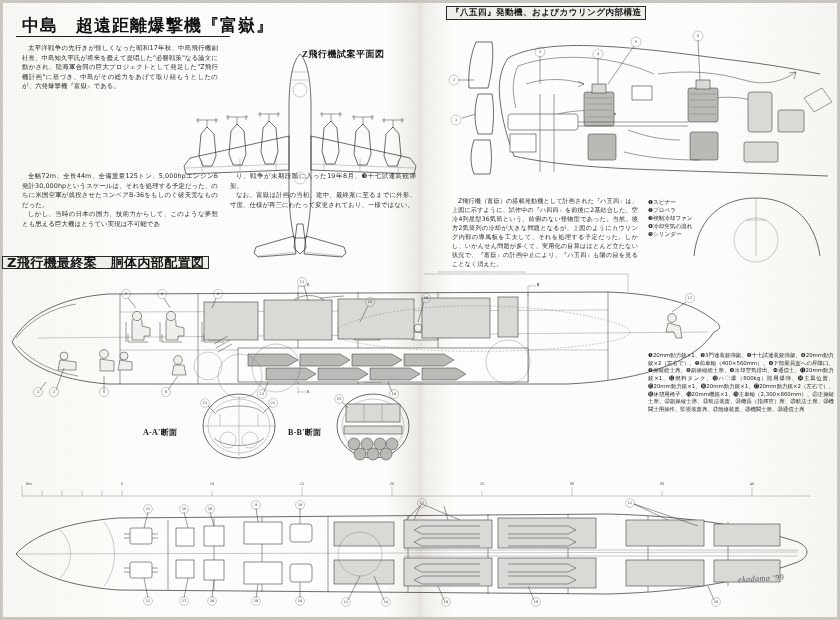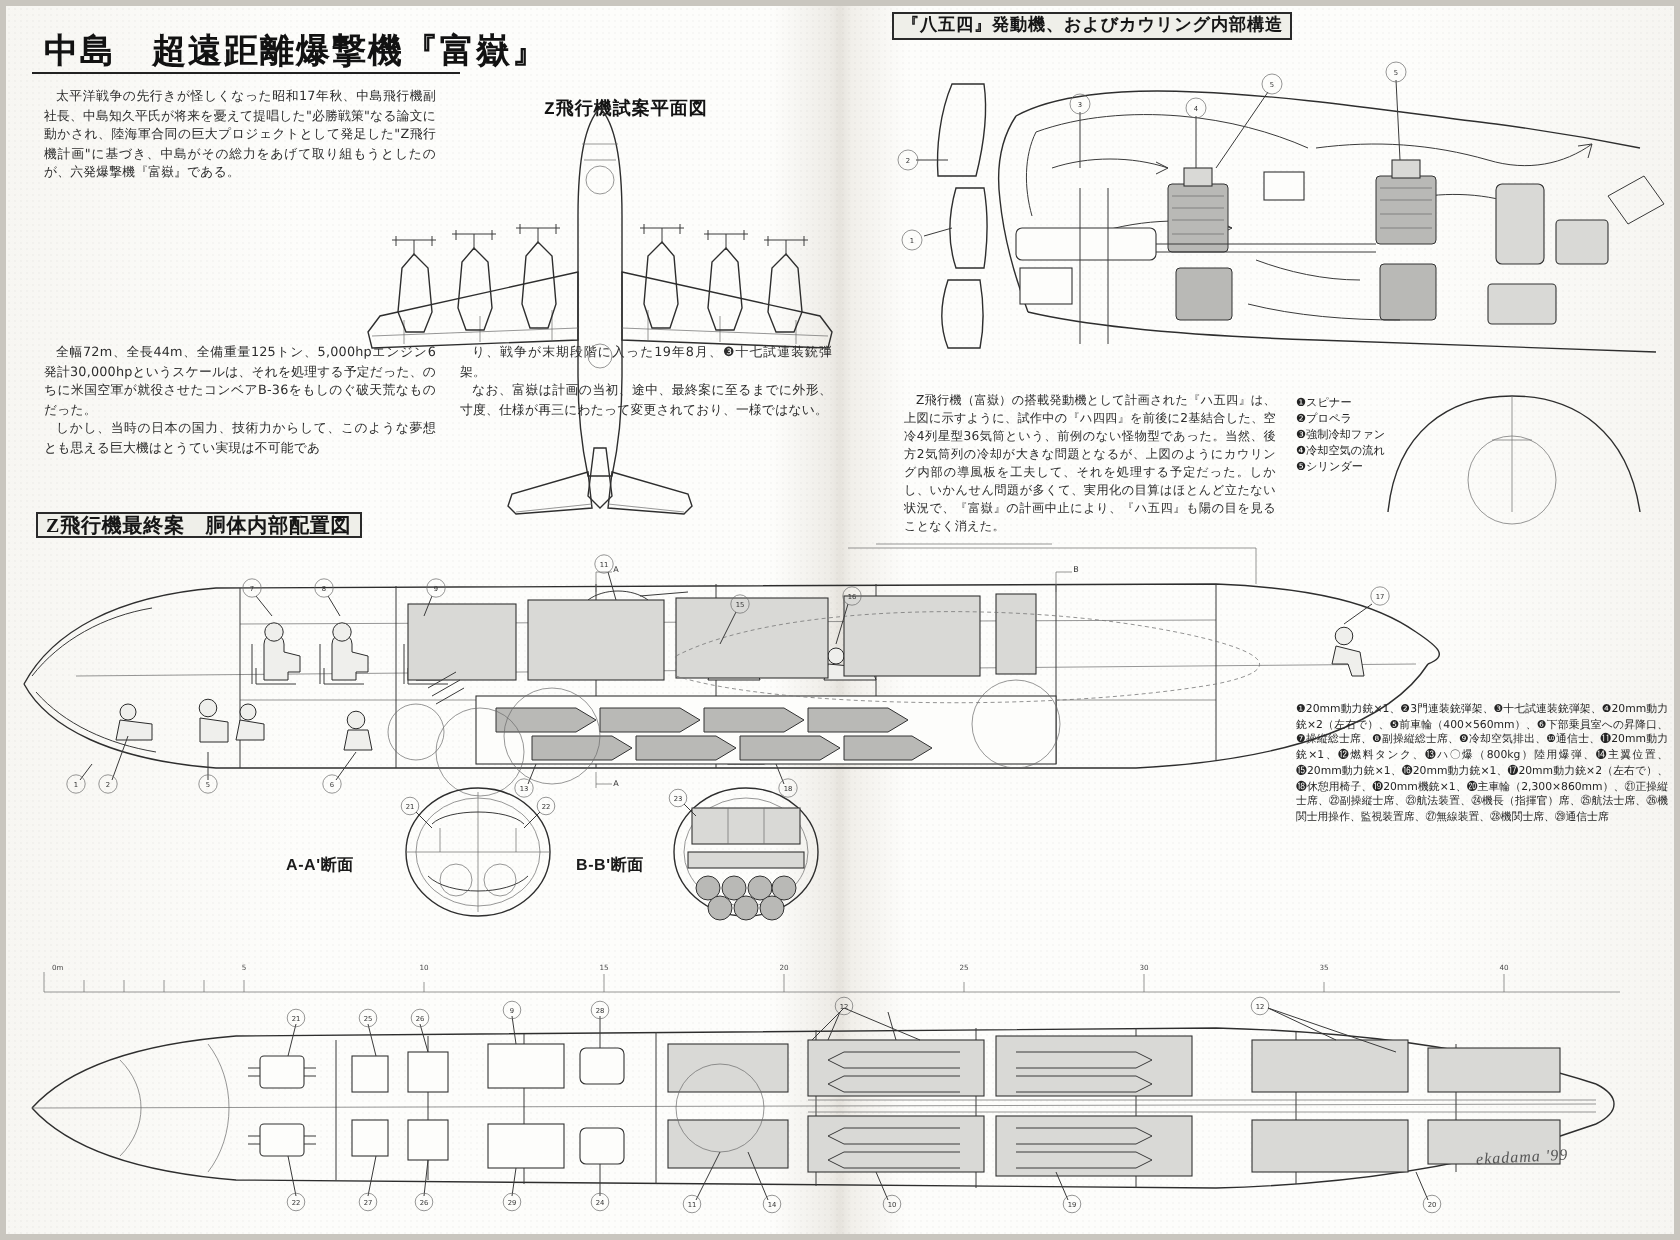--- a/index.html
+++ b/index.html
@@ -48,25 +48,25 @@
   .legend-list{
     position:absolute; font-size:5.6px; line-height:8px; color:#222;
     font-family:"DejaVu Sans","Liberation Sans",sans-serif;
   }
   .equip{
     position:absolute; font-size:5.4px; line-height:7.7px; color:#242424;
     text-align:justify; font-family:"DejaVu Sans","Liberation Sans",sans-serif;
   }
   .xsec-label{
     position:absolute; font-size:8px; font-weight:bold; color:#1a1a1a;
-    font-family:Liberation Sans, sans-serif; letter-spacing:.3px;text-align:center;
+    font-family:Liberation Serif, serif; letter-spacing:.3px;text-align:center;
   }
   .plan-cap{
     position:absolute; font-size:9px; font-weight:bold; color:#141414;
-    font-family:Liberation Mono, monospace; letter-spacing:.5px;
+    font-family:Liberation Serif, serif; letter-spacing:.5px;margin-left:30px;
   }
   svg{ position:absolute; overflow:visible; }
   .ln{ fill:none; stroke:#2e2e2e; stroke-width:.7; }
   .ln2{ fill:none; stroke:#3a3a3a; stroke-width:.5; }
   .thin{ fill:none; stroke:#6a6a6a; stroke-width:.35; }
   .fillbox{ fill:#d9d9d6; stroke:#333; stroke-width:.55; }
   .fillgrey{ fill:#b9b9b6; stroke:#333; stroke-width:.5; }
   .fillwhite{ fill:#fdfdfb; stroke:#333; stroke-width:.55; }
   .fillfig{ fill:#efefec; stroke:#2b2b2b; stroke-width:.5; }
   .dash{ fill:none; stroke:#777; stroke-width:.4; stroke-dasharray:2 1.6; }
@@ -237,21 +237,21 @@
     <div>❷プロペラ</div>
     <div>❸強制冷却ファン</div>
     <div>❹冷却空気の流れ</div>
     <div>❺シリンダー</div>
   </div>
 
   <div class="btext" style="left:452px;top:196px;width:186px;font-size:6.1px;line-height:9px;">
     <p>Z飛行機（富嶽）の搭載発動機として計画された『ハ五四』は、上図に示すように、試作中の『ハ四四』を前後に2基結合した、空冷4列星型36気筒という、前例のない怪物型であった。当然、後方2気筒列の冷却が大きな問題となるが、上図のようにカウリング内部の導風板を工夫して、それを処理する予定だった。しかし、いかんせん問題が多くて、実用化の目算はほとんど立たない状況で、『富嶽』の計画中止により、『ハ五四』も陽の目を見ることなく消えた。</p>
   </div>
 
-  <div class="sec-head" style="left:18px;top:256px;height:13px;font-size:10px;font-family:Liberation Serif, serif;">Z飛行機最終案　胴体内部配置図</div>
+  <div class="sec-head" style="left:2px;top:256px;height:13px;font-size:13px;">Z飛行機最終案　胴体内部配置図</div>
 
   <svg style="left:8px;top:272px;" width="720" height="122" viewBox="0 0 720 122">
 
     <path class="ln" d="M4 70 C18 44 50 26 100 22 L600 20 C650 22 680 30 700 44"></path>
     <path class="ln" d="M4 70 C16 92 48 108 100 112 L560 112 C640 108 688 88 706 60"></path>
     <path class="ln" d="M700 44 C712 52 716 56 706 60"></path>
 
     <path class="thin" d="M30 66 L700 60"></path>
     <path class="thin" d="M112 40 L600 38"></path>
     <path class="thin" d="M112 78 L600 78"></path>

